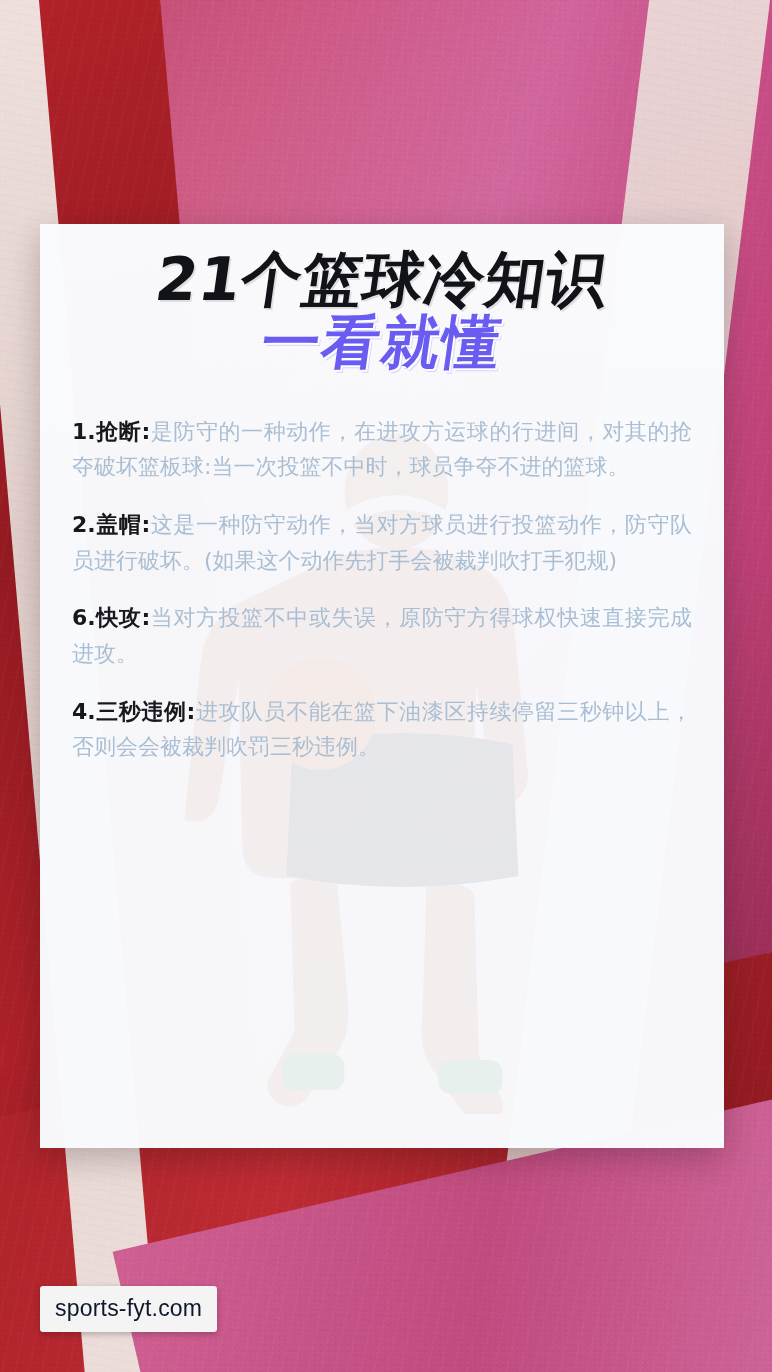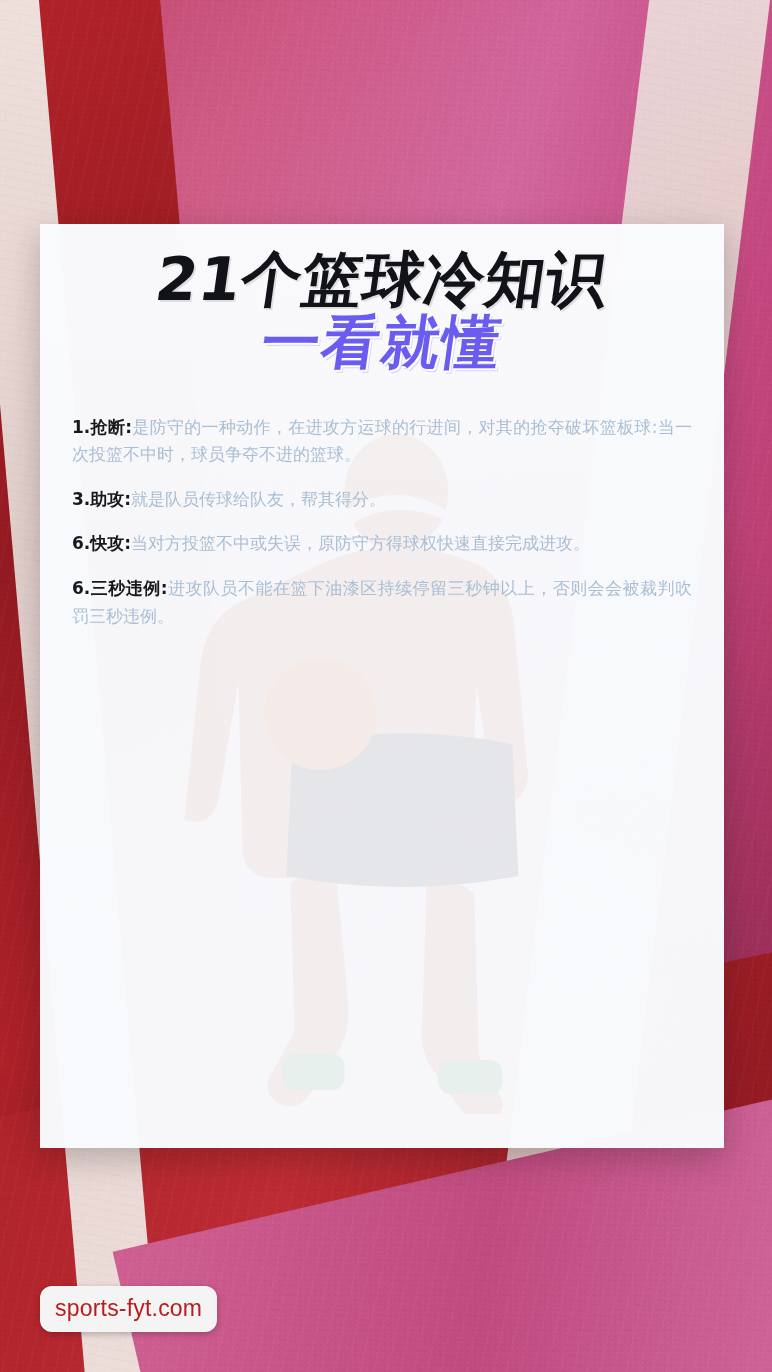--- a/index.html
+++ b/index.html
@@ -164,47 +164,47 @@
       3px 3px 0 rgba(106,92,240,0.25);
   }
 
   
   .facts {
     margin-top: 40px;
     padding: 0 6px;
   }
   .fact {
     font-family: "DejaVu Sans", sans-serif;
-    font-size: 17px;
+    font-size: 22px;
     line-height: 1.62;
     color: #9fb7cf;
     margin-bottom: 17px;
     text-align: justify;
   }
   .fact-term {
     color: #16181d;
     font-weight: 700;
   }
   .fact-body {
     color: #a9bed3;
     font-weight: 500;
   }
 
   
   .watermark {
     position: absolute;
     left: 40px;
     bottom: 40px;
     background: #f4f4f4;
-    color: #b91c1c;
+    color: #0f172a;
     font-family: "Liberation Sans", sans-serif;
     font-size: 23px;
     letter-spacing: 0.2px;
     padding: 9px 15px 10px 15px;
-    border-radius: 12px;
+    border-radius: 3px;
     box-shadow: 0 2px 6px rgba(0,0,0,0.25);
   }
 </style>
 </head>
 <body>
 
 <div class="poster">
 
   <div class="bg-base"></div>
   <div class="bg-red-left"></div>
@@ -243,27 +243,27 @@
 
     <div class="card-inner">
       <div class="title-main">21个篮球冷知识</div>
       <div class="title-sub">一看就懂</div>
 
       <div class="facts">
         <p class="fact">
           <span class="fact-term">1.抢断:</span><span class="fact-body">是防守的一种动作，在进攻方运球的行进间，对其的抢夺破坏篮板球:当一次投篮不中时，球员争夺不进的篮球。</span>
         </p>
         <p class="fact">
-          <span class="fact-term">3.助攻:</span><span class="fact-body">就是队员传球给队友，帮其得分。</span>
+          <span class="fact-term">2.盖帽:</span><span class="fact-body">这是一种防守动作，当对方球员进行投篮动作，防守队员进行破坏。(如果这个动作先打手会被裁判吹打手犯规)</span>
         </p>
         <p class="fact">
           <span class="fact-term">6.快攻:</span><span class="fact-body">当对方投篮不中或失误，原防守方得球权快速直接完成进攻。</span>
         </p>
         <p class="fact">
-          <span class="fact-term">6.三秒违例:</span><span class="fact-body">进攻队员不能在篮下油漆区持续停留三秒钟以上，否则会会被裁判吹罚三秒违例。</span>
+          <span class="fact-term">4.三秒违例:</span><span class="fact-body">进攻队员不能在篮下油漆区持续停留三秒钟以上，否则会会被裁判吹罚三秒违例。</span>
         </p>
       </div>
     </div>
   </div>
 
   <div class="watermark">sports-fyt.com</div>
 
 </div>
 
 </body></html>

